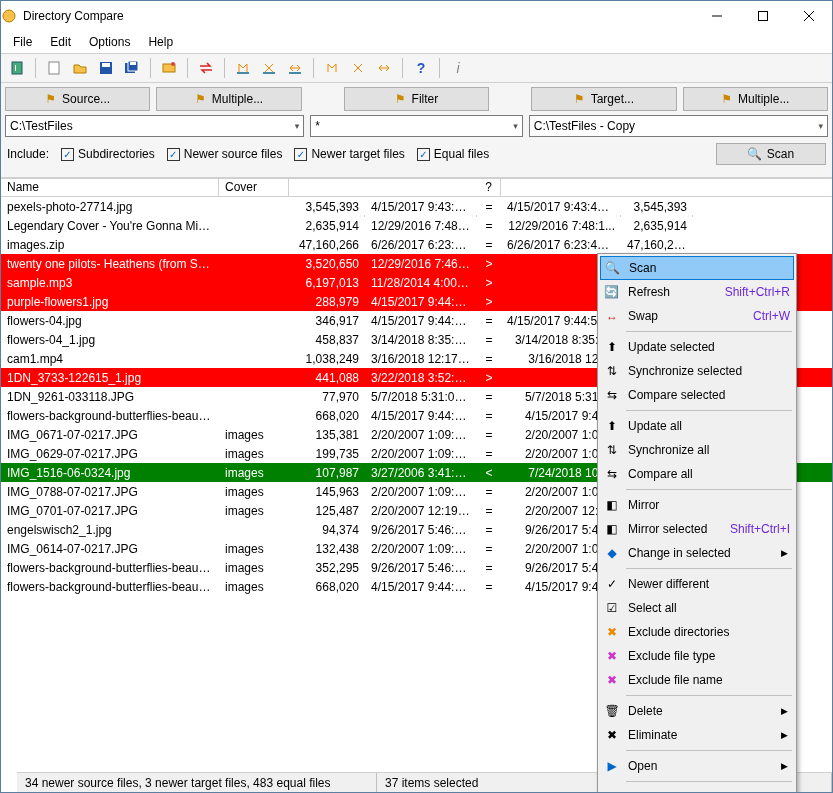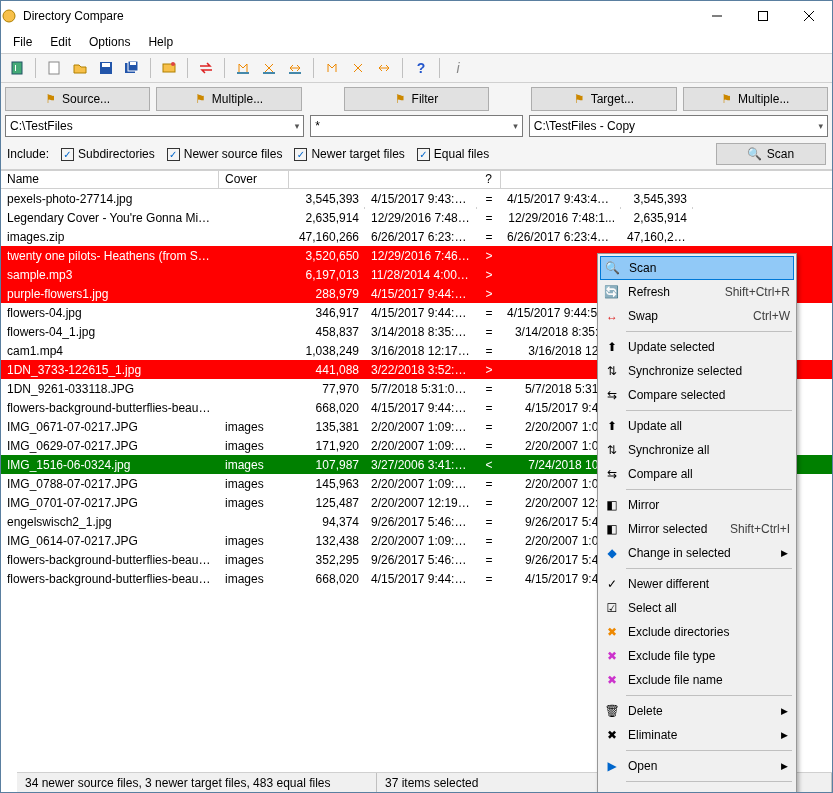--- a/index.html
+++ b/index.html
@@ -12,21 +12,21 @@
 .menubar { height: 22px; display: flex; align-items: center; padding: 0 4px; gap: 2px; }
 .menubar .menu-item { padding: 2px 8px; }
 .toolbar { height: 30px; display: flex; align-items: center; padding: 2px 4px; gap: 2px; border-top: 1px solid #d0d0d0; border-bottom: 1px solid #d0d0d0; background: #f5f5f5; }
 .tool-btn { width: 24px; height: 24px; display: flex; align-items: center; justify-content: center; border: 1px solid transparent; }
 .tool-sep { width: 1px; height: 20px; background: #c0c0c0; margin: 0 4px; }
 .button-row { display: flex; padding: 4px; gap: 6px; background: #f5f5f5; }
 .big-btn { flex: 1; height: 24px; border: 1px solid #adadad; background: #e1e1e1; display: flex; align-items: center; justify-content: center; gap: 6px; }
 .path-row { display: flex; padding: 0 4px 4px; gap: 6px; background: #f5f5f5; }
 .combo { flex: 1; height: 22px; border: 1px solid #7a7a7a; background: #fff; display: flex; align-items: center; padding: 0 4px; position: relative; }
 .combo .arrow { position: absolute; right: 4px; font-size: 9px; color: #555; }
-.filter-row { display: flex; align-items: center; padding: 2px 6px 4px; gap: 12px; background: #f5f5f5; border-bottom: 1px solid #d0d0d0; }
+.filter-row { display: flex; align-items: center; padding: 2px 6px 12px; gap: 12px; background: #f5f5f5; border-bottom: 1px solid #d0d0d0; }
 .chk { display: flex; align-items: center; gap: 4px; }
 .chk-box { width: 13px; height: 13px; border: 1px solid #333; display: flex; align-items: center; justify-content: center; font-size: 10px; color: #0066cc; }
 .scan-btn { width: 110px; height: 22px; border: 1px solid #adadad; background: #e1e1e1; display: flex; align-items: center; justify-content: center; gap: 4px; margin-left: auto; }
 .table { border-top: 1px solid #d0d0d0; overflow: hidden; }
 .thead { display: flex; background: #fff; border-bottom: 1px solid #d0d0d0; height: 18px; }
 .th { border-right: 1px solid #d0d0d0; padding: 1px 6px; position: relative; overflow: hidden; white-space: nowrap; }
 .th.right { text-align: right; margin-top: 36px; }
 .th.center { text-align: center; }
 .tbody { }
 .tr { display: flex; height: 19px; align-items: center; }
@@ -42,21 +42,21 @@
 .c-cmp { width: 24px; }
 .c-date2 { width: 120px; }
 .c-size2 { width: 72px; }
 .status { position: absolute; bottom: 0; left: 16px; right: 0; height: 20px; border-top: 1px solid #d0d0d0; display: flex; align-items: center; background: #f0f0f0; }
 .status-cell { padding: 0 8px; border-right: 1px solid #c0c0c0; height: 100%; display: flex; align-items: center; }
 .context-menu { position: absolute; top: 252px; left: 596px; width: 200px; background: #f0f0f0; border: 1px solid #979797; box-shadow: 2px 2px 4px rgba(0,0,0,0.3); padding: 2px; }
 .ctx-item { display: flex; align-items: center; height: 24px; padding: 0 4px; gap: 8px; position: relative; }
 .ctx-item.sel { background: #91c9f7; border: 1px solid #0078d7; }
 .ctx-icon { width: 16px; height: 16px; display: flex; align-items: center; justify-content: center; }
 .ctx-label { flex: 1; }
-.ctx-short { color: #404040; }
+.ctx-short { color: #6d28d9; }
 .ctx-sep { height: 1px; background: #c0c0c0; margin: 3px 2px 3px 26px; }
 .ctx-sub { position: absolute; right: 6px; font-size: 9px; }
 </style>
 </head>
 <body>
 
 <div class="titlebar">
   <svg class="app-icon" viewBox="0 0 16 16">
       <circle cx="8" cy="8" r="6" fill="#f7c04a" stroke="#b08000"></circle>
     </svg>
@@ -365,21 +365,21 @@
         <div class="td c-path">images</div>
         <div class="td c-size right">135,381</div>
         <div class="td c-date right">2/20/2007 1:09:12 ...</div>
         <div class="td c-cmp center">=</div>
         <div class="td c-date2 right">2/20/2007 1:09:1</div>
         <div class="td c-size2 right"></div>
       </div>
       <div class="tr ">
         <div class="td c-name">IMG_0629-07-0217.JPG</div>
         <div class="td c-path">images</div>
-        <div class="td c-size right">171,920</div>
+        <div class="td c-size right">199,735</div>
         <div class="td c-date right">2/20/2007 1:09:11 ...</div>
         <div class="td c-cmp center">=</div>
         <div class="td c-date2 right">2/20/2007 1:09:1</div>
         <div class="td c-size2 right"></div>
       </div>
       <div class="tr green">
         <div class="td c-name">IMG_1516-06-0324.jpg</div>
         <div class="td c-path">images</div>
         <div class="td c-size right">107,987</div>
         <div class="td c-date right">3/27/2006 3:41:51 ...</div>

